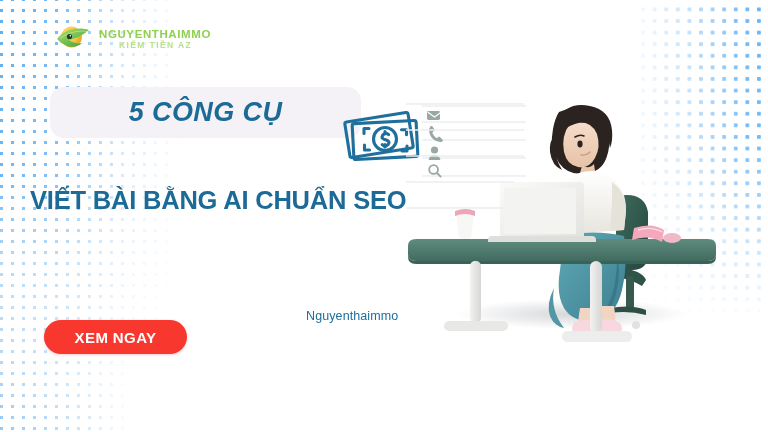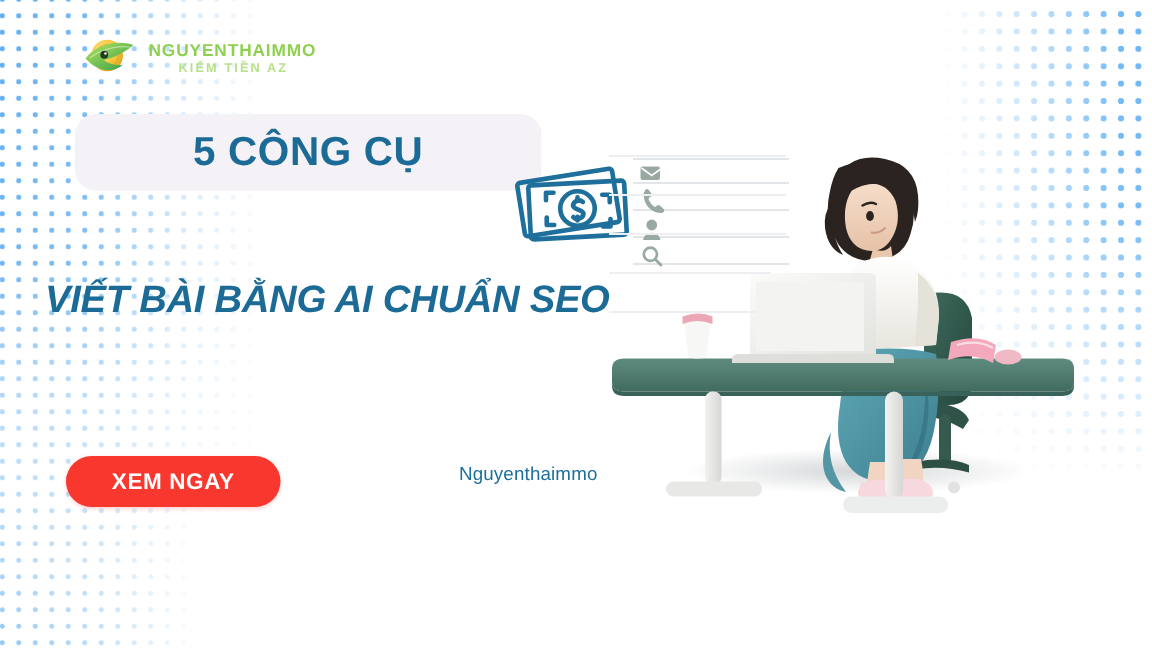--- a/index.html
+++ b/index.html
@@ -58,41 +58,40 @@
 
   
   #logo{position:absolute;left:56px;top:22px;display:flex;align-items:center;gap:7px;}
   #logo-mark{width:36px;height:34px;flex:0 0 auto;}
   #logo-text{display:flex;flex-direction:column;line-height:1.08;}
   #logo-title{font-size:11.5px;font-weight:bold;letter-spacing:.6px;color:#8fd14f;}
   #logo-sub{font-size:8.5px;font-weight:bold;letter-spacing:1.4px;color:#b9e08a;margin-left:20px;}
 
   
   #headline-pill{
-    position:absolute;left:50px;top:76px;width:311px;height:51px;
+    position:absolute;left:50px;top:87px;width:311px;height:51px;
     background:#f4f2f6;border-radius:14px;
-    display:flex;align-items:center;justify-content:center;
+    display:flex;align-items:center;justify-content:center;font-style:italic;
   }
   #headline-kicker{
     font-size:27px;font-weight:bold;letter-spacing:.4px;color:#1c6b97;
     white-space:nowrap;
   }
   #headline-main{
     position:absolute;left:30px;top:186px;width:420px;
     font-size:25.5px;font-weight:bold;letter-spacing:-.2px;color:#1c6b97;
     white-space:nowrap;
-    font-style:italic;
   }
 
   
   #money-icon{position:absolute;left:337px;top:104px;width:92px;height:66px;}
 
   
   #cta-button{
-    position:absolute;left:44px;top:304px;width:143px;height:34px;
+    position:absolute;left:44px;top:320px;width:143px;height:34px;
     background:#f8372f;border-radius:17px;border:none;cursor:pointer;
     display:flex;align-items:center;justify-content:center;
     box-shadow:0 1px 3px rgba(248,55,47,.25);
   }
   #cta-label{color:#fff;font-size:15px;font-weight:bold;letter-spacing:.4px;}
 
   
   #contact{position:absolute;left:306px;top:309px;display:flex;flex-direction:column;gap:9px;}
   .contact-line{font-size:12.5px;color:#1d6f9c;letter-spacing:.1px;}
 

